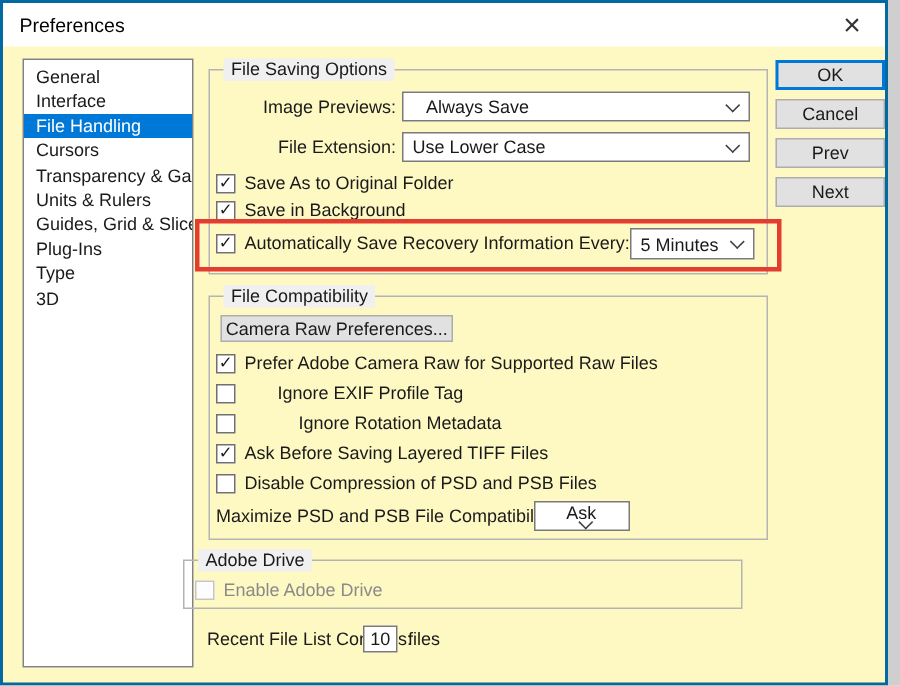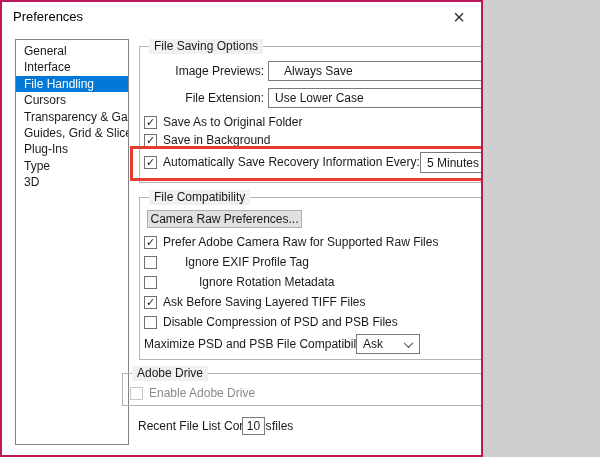--- a/index.html
+++ b/index.html
@@ -1,19 +1,19 @@
 <!DOCTYPE html>
 <html><head>
 <meta charset="utf-8">
 <style>
   * { margin:0; padding:0; box-sizing:border-box; }
   html,body { background:#cfcfcf; font-family:"Liberation Sans", sans-serif; -webkit-font-smoothing:antialiased; }
   .dialog{
-    position:relative; width:483px; height:457px;
-    background:#ffffff; border:2px solid #be185d; overflow:hidden;
+    position:relative; width:592px; height:457px;
+    background:#fef9c3; border:2px solid #0369a1; overflow:hidden;
     color:#1a1a1a;
   }
   
   .titlebar{ position:absolute; top:0; left:0; right:0; height:29px; background:#ffffff; }
   .title-text{ position:absolute; left:11px; top:0; line-height:29px; font-size:13px; color:#000; }
   .close-btn{ position:absolute; right:6px; top:2px; width:32px; height:25px;
     display:flex; align-items:center; justify-content:center; cursor:pointer; }
   .close-btn span{ font-size:20px; line-height:1; color:#333; font-weight:400; }
   
   .sidebar{ position:absolute; left:13px; top:37px; width:114px; height:406px;
@@ -66,20 +66,21 @@
       <span>×</span>
     </div>
   </div>
 
   <div class="sidebar">
     <div class="side-item">General</div>
     <div class="side-item">Interface</div>
     <div class="side-item selected">File Handling</div>
     <div class="side-item">Cursors</div>
     <div class="side-item">Transparency &amp; Gamut</div>
+    <div class="side-item">Units &amp; Rulers</div>
     <div class="side-item">Guides, Grid &amp; Slices</div>
     <div class="side-item">Plug-Ins</div>
     <div class="side-item">Type</div>
     <div class="side-item">3D</div>
   </div>
 
   <button class="btn default" style="top:38px;">OK</button>
   <button class="btn" style="top:64px;">Cancel</button>
   <button class="btn" style="top:90px;">Prev</button>
   <button class="btn" style="top:116px;">Next</button>
@@ -145,21 +146,21 @@
       <span class="cb-box">✓</span>
       <span>Ask Before Saving Layered TIFF Files</span>
     </div>
 
     <div class="cb-row" style="left:4px; top:117px;">
       <span class="cb-box"></span>
       <span>Disable Compression of PSD and PSB Files</span>
     </div>
 
     <div class="llabel" style="left:4px; top:136px;">Maximize PSD and PSB File Compatibility:</div>
-    <div class="combo" style="left:216px; top:136px; width:64px; height:20px;">
+    <div class="combo" style="left:216px; top:136px; width:64px; height:20px;flex-direction:column;">
       <span class="val">Ask</span>
       <span class="chev"></span>
     </div>
   </div>
 
   <div class="groupbox" style="left:120px; top:371px; width:373px; height:33px;text-align:right;">
     <div class="gb-legend">Adobe Drive</div>
     <div class="cb-row disabled" style="left:7px; top:12px;">
       <span class="cb-box"></span>
       <span>Enable Adobe Drive</span>

